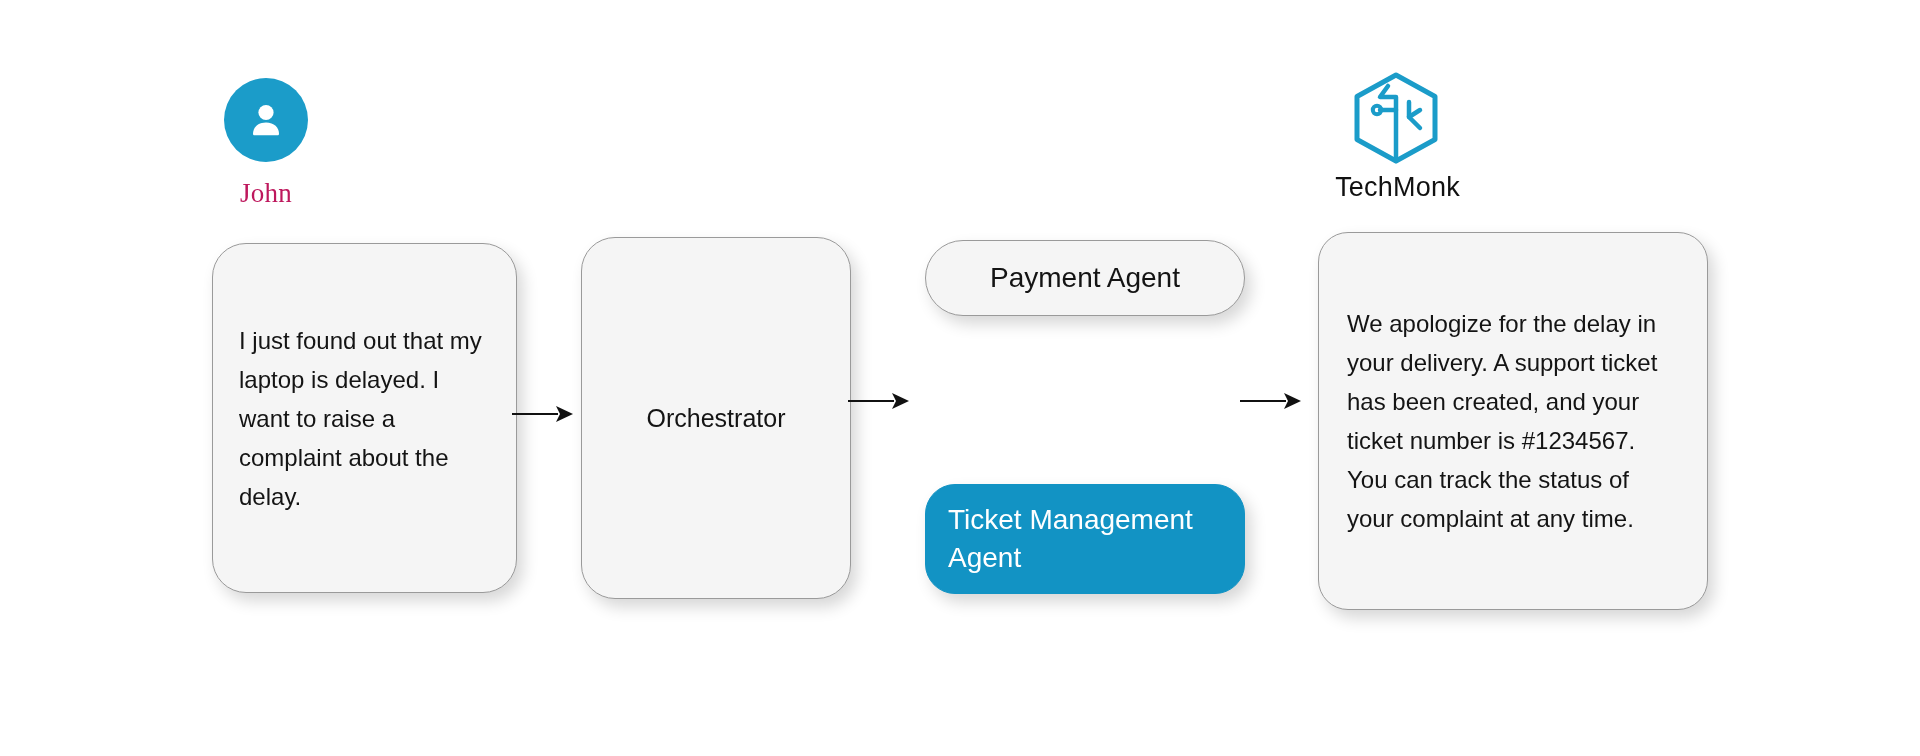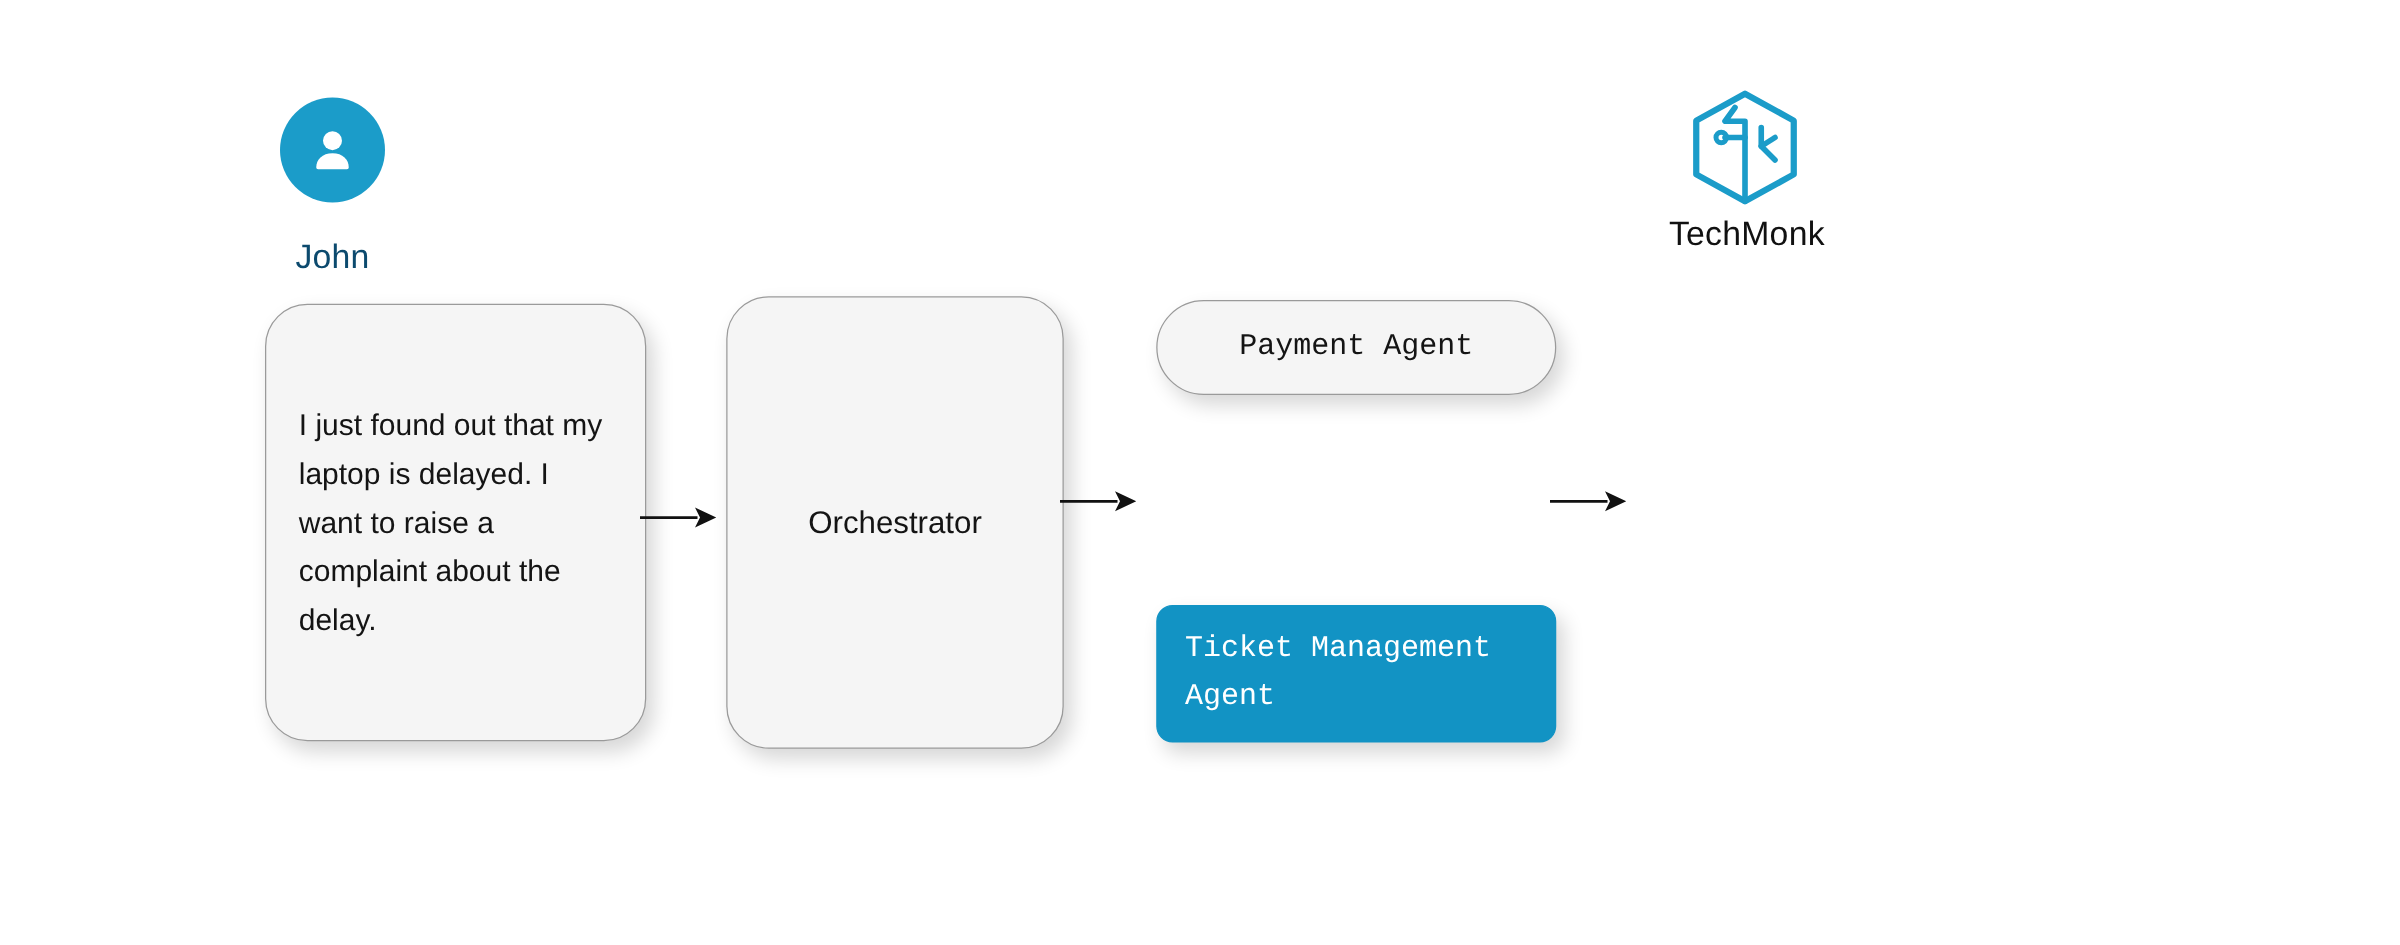--- a/index.html
+++ b/index.html
@@ -43,26 +43,27 @@
     background: #1b9cc9;
     display: flex;
     align-items: center;
     justify-content: center;
   }
   .avatar svg { display: block; }
 
   .user-name {
     position: absolute;
     left: 150px;
-    top: 190px;
+    top: 178px;
     width: 232px;
     text-align: center;
     font-size: 27px;
-    color: #0c4a6e;
+    color: #be185d;
     letter-spacing: 0.2px;
+    font-family: Liberation Serif, serif;
   }
 
   
   .brand-logo {
     position: absolute;
     left: 1350px;
     top: 70px;
     width: 92px;
     height: 96px;
   }
@@ -111,41 +112,39 @@
 
   
   .agent {
     left: 925px;
     width: 320px;
     border-radius: 30px;
     padding: 0 22px;
     box-sizing: border-box;
   }
   .agent .text {
-    font-size: 24px;
+    font-size: 28px;
     line-height: 38px;
     color: #141414;
-    font-family: Liberation Mono, monospace;
   }
   .agent-payment {
     top: 240px;
     height: 76px;
     border-radius: 40px;
     justify-content: center;
   }
   .agent-order {
     top: 344px;
     height: 110px;
   }
   .agent-ticket {
     top: 484px;
     height: 110px;
     background: #1293c4;
     border-color: #1293c4;
-    border-radius: 13px;
   }
   .agent-ticket .text { color: #ffffff; }
 
   
   .msg-response {
     left: 1318px;
     top: 232px;
     width: 390px;
     height: 378px;
     border-radius: 30px;
@@ -229,14 +228,17 @@
         <path d="M46 40 L30 40" fill="none" stroke="#1b9cc9" stroke-width="4.5" stroke-linecap="round"></path>
         <circle cx="27" cy="40" r="4.2" fill="none" stroke="#1b9cc9" stroke-width="4"></circle>
         <path d="M59 32 L59 47 L70 58" fill="none" stroke="#1b9cc9" stroke-width="4.5" stroke-linejoin="round" stroke-linecap="round"></path>
         <path d="M59 47 L70 40" fill="none" stroke="#1b9cc9" stroke-width="4.5" stroke-linecap="round"></path>
       </svg>
     </span>
   </div>
 
   <div class="brand-name">TechMonk</div>
 
+  <div class="card msg-response">
+    <div class="text">We apologize for the delay in your delivery. A support ticket has been created, and your ticket number is #1234567. You can track the status of your complaint at any time.</div>
+  </div>
 
 </div>
 
 </body></html>

